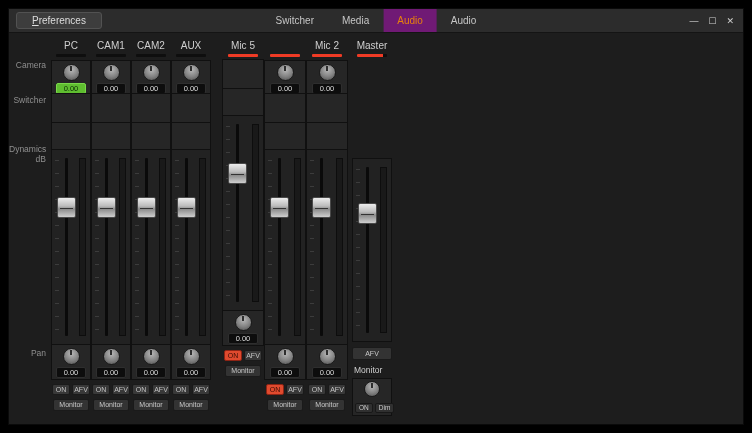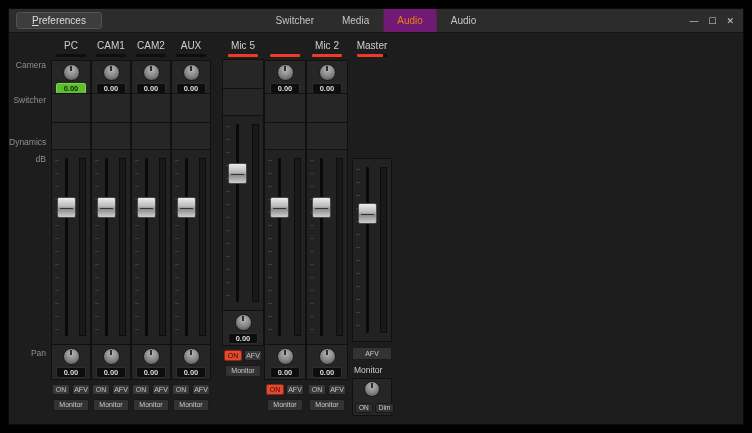--- a/index.html
+++ b/index.html
@@ -30,21 +30,21 @@
 
   .box { background:#262626; border:1px solid #101010; margin-top:-1px; position:relative; }
   .input-box { height:34px; margin-top:0; }
   .eq-box { height:30px; }
   .dyn-box { height:28px; }
   .fader-box { height:196px; background:#222; }
   .pan-box { height:36px; }
 
   .knob { width:17px; height:17px; margin:3px auto 0; border-radius:50%; background:radial-gradient(circle at 50% 32%, #b8b8b8, #828282 55%, #515151 95%); border:1px solid #1a1a1a; position:relative; }
   .kp { position:absolute; left:50%; top:1px; width:2px; height:5px; margin-left:-1px; background:#2e2e2e; }
-  .value { width:30px; height:11px; margin:2px auto 11px; background:#0d0d0d; border:1px solid #2e2e2e; border-radius:2px; color:#dcdcdc; font-size:7.5px; line-height:9px; text-align:center;font-weight:bold; }
+  .value { width:30px; height:11px; margin:2px auto 11px; background:#0d0d0d; border:1px solid #2e2e2e; border-radius:2px; color:#dcdcdc; font-size:7.5px; line-height:9px; text-align:center; }
   .value.green { background:#5fbe30; border-color:#7ad84a; color:#0b2a04; }
 
   .ticks { position:absolute; left:3px; top:10px; bottom:10px; width:4px; background:repeating-linear-gradient(to bottom, #3c3c3c 0 1px, transparent 1px 13px); }
   .slot { position:absolute; left:13px; top:8px; bottom:8px; width:3px; background:#0a0a0a; border-radius:1px; }
   .vmeter { position:absolute; right:4px; top:8px; bottom:8px; width:7px; background:#191919; border:1px solid #0d0d0d; }
   .handle { position:absolute; left:5px; top:47px; width:19px; height:21px; border-radius:2px; background:linear-gradient(#ececec, #bcbcbc 42%, #8b8b8b 58%, #cfcfcf); border:1px solid #4a4a4a; }
   .handle::after { content:""; position:absolute; left:2px; right:2px; top:50%; height:1px; background:#333; }
 
   .btn-row { display:flex; gap:2px; justify-content:center; margin-top:4px; }
   .mini-btn { width:18px; height:11px; background:#383838; border:1px solid #1a1a1a; border-radius:2px; color:#c4c4c4; font-size:7px; line-height:9px; text-align:center; cursor:default; }
@@ -75,21 +75,21 @@
     </div>
     <div class="win-controls">
       <span class="wc">—</span>
       <span class="wc">☐</span>
       <span class="wc">✕</span>
     </div>
   </div>
 
   <div class="rowlab" style="top:51px">Camera</div>
   <div class="rowlab" style="top:86px">Switcher</div>
-  <div class="rowlab" style="top:128px">Dynamics</div>
+  <div class="rowlab" style="top:135px">Dynamics</div>
   <div class="rowlab" style="top:145px">dB</div>
   <div class="rowlab" style="top:339px">Pan</div>
 
   <div class="strip w40" style="left:42px">
     <div class="ch-name">PC</div>
     <div class="ch-meter">
         <i class="meter-fill"></i>
       </div>
     <div class="box input-box">
       <div class="knob">

